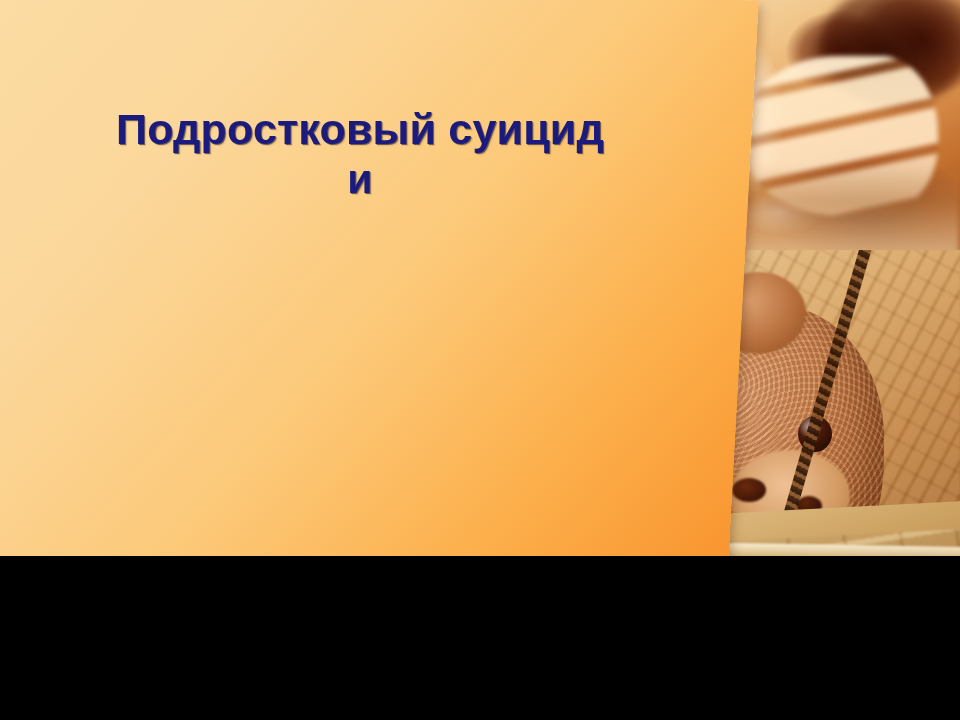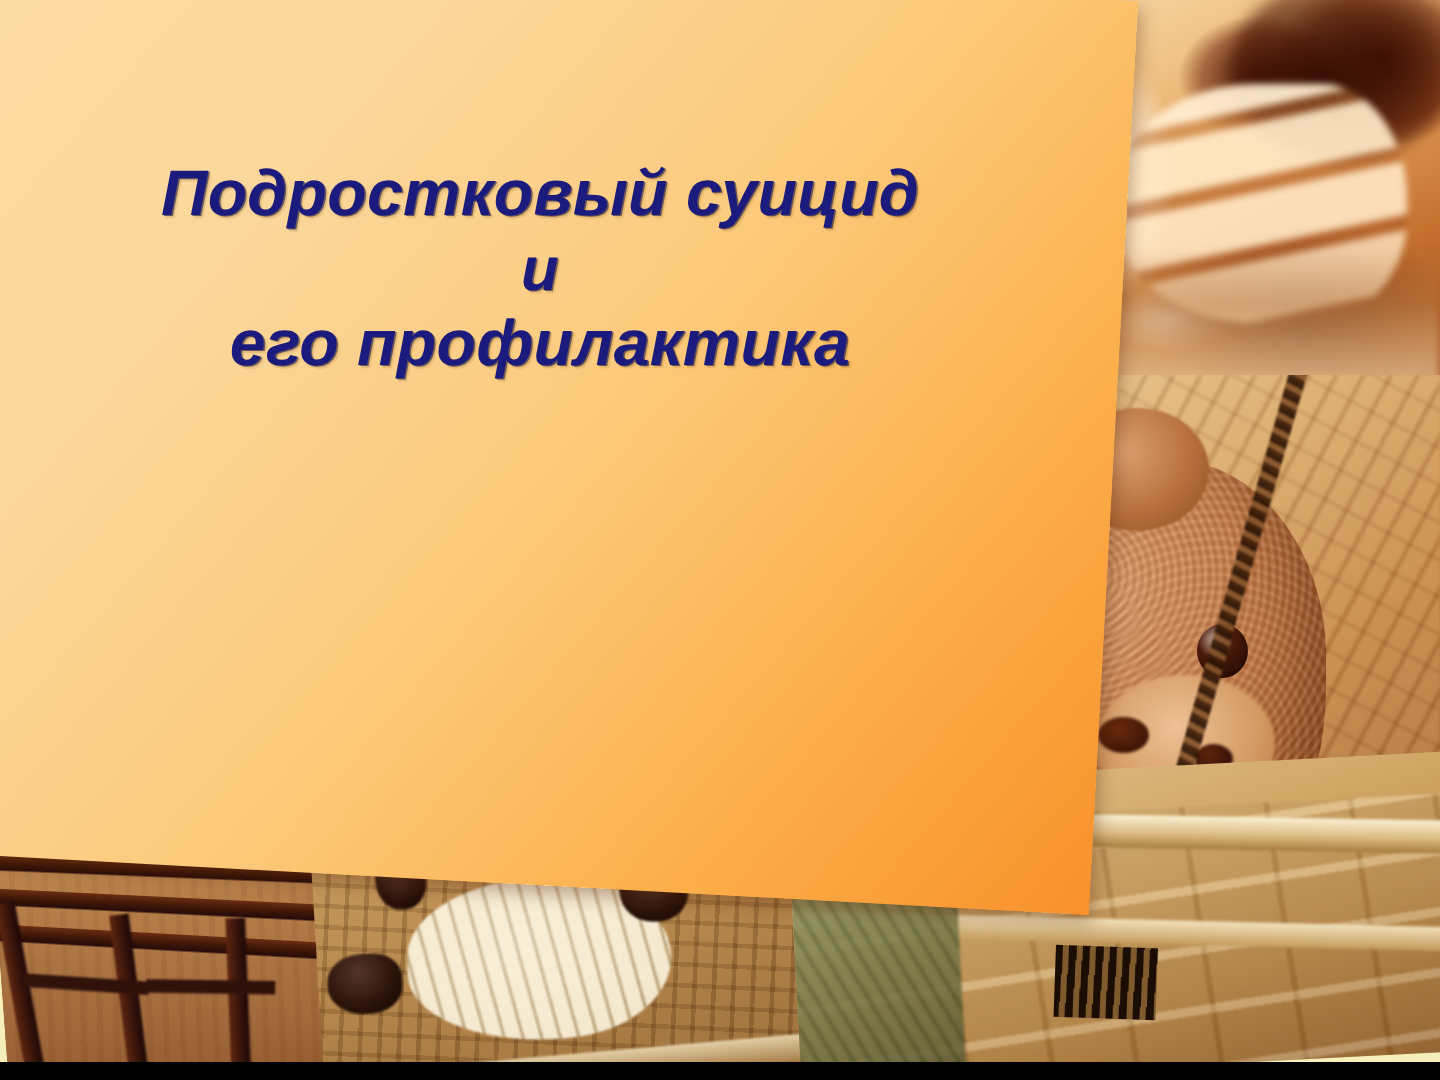--- a/index.html
+++ b/index.html
@@ -3,25 +3,24 @@
 <meta charset="utf-8">
 <style>
   html, body {
     margin: 0;
     padding: 0;
     background: #000;
   }
   #slide {
     position: relative;
     width: 960px;
-    height: 708px;
+    height: 556px;
     overflow: hidden;
     font-family: "Liberation Sans", sans-serif;
-    background: #fef9c3;
-    font-style: italic;
+    background: #ffffff;
   }
 
   
   .photo-layer {
     position: absolute;
     inset: 0;
     overflow: hidden;
   }
 
   
@@ -411,16 +410,15 @@
     </div>
 
     <div class="vignette"></div>
   </div>
 
   <div class="card"></div>
 
   <div class="title-block">
     <div class="title-line">Подростковый суицид</div>
     <div class="title-line short">и</div>
-    <div class="title-line">его профилактика</div>
   </div>
 
 </div>
 
 </body></html>

